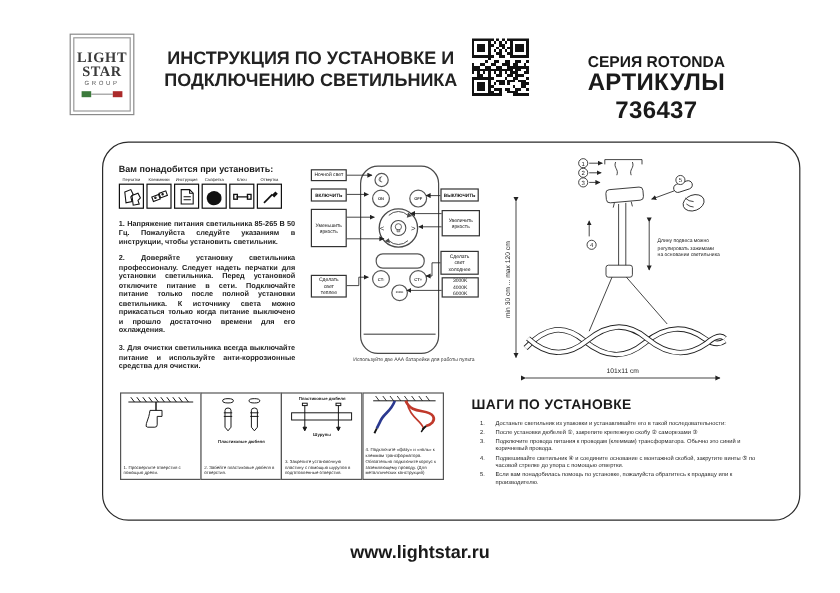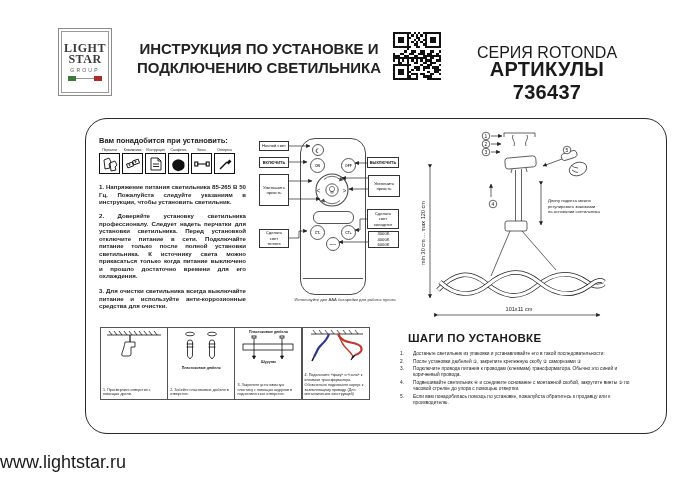--- a/index.html
+++ b/index.html
@@ -11,21 +11,21 @@
   .logo-box{border:1px solid #8a8a8a;padding:2px;background:#fff;}
   .logo-inner{border:1px solid #9a9a9a;height:100%;box-sizing:border-box;
               display:flex;flex-direction:column;align-items:center;justify-content:center;padding:3px 2px;}
   .logo-word{font-family:"Liberation Serif",serif;font-weight:700;font-size:12px;line-height:11px;color:#3a3a3a;letter-spacing:.5px;}
   .logo-group{font-size:5px;letter-spacing:2.2px;color:#555;margin-top:2px;}
   .logo-flag{display:flex;align-items:center;width:34px;margin-top:3px;}
   .logo-flag .g{width:8px;height:5px;background:#3c7a3c;}
   .logo-flag .l{flex:1;height:1px;background:#999;}
   .logo-flag .r{width:8px;height:5px;background:#ab2a2a;}
   .doc-title{font-weight:700;font-size:15px;line-height:19px;text-align:center;color:#222;}
-  .series{font-weight:400;font-size:16px;text-align:center;}
+  .series{font-weight:700;font-size:13px;text-align:center;}
   .articles{font-weight:700;font-size:20px;text-align:center;letter-spacing:.3px;}
   
   .frame{border:1.6px solid #2a2a2a;border-radius:22px;}
   
   .tools-heading{font-weight:700;font-size:7.5px;}
   .tools-row{display:flex;gap:2px;margin-top:3px;}
   .tool{width:21px;display:flex;flex-direction:column;align-items:center;}
   .tool-label{font-size:3.4px;color:#222;margin-bottom:1px;white-space:nowrap;}
   .tool-box{width:19px;height:19px;border:1px solid #111;display:flex;align-items:center;justify-content:center;background:#fff;}
   .warn{font-size:6.1px;line-height:7.5px;font-weight:700;text-align:justify;color:#222;}
@@ -44,21 +44,21 @@
   .panel{width:68px;height:73px;border:0.8px solid #555;box-sizing:border-box;background:#fff;
          display:flex;flex-direction:column;padding:2px 2px;}
   .panel + .panel{margin-left:-0.8px;}
   .panel-label{font-size:3.6px;font-weight:700;text-align:center;line-height:4.4px;}
   .panel-cap{font-size:3.7px;line-height:4.7px;margin-top:auto;color:#222;}
   
   .steps-heading{font-weight:700;font-size:11.5px;letter-spacing:.3px;}
   .step{display:flex;font-size:4.8px;line-height:6.1px;margin-bottom:1.6px;color:#222;}
   .step .n{width:13px;flex:none;}
   .step .t{flex:1;}
-  .footer-url{font-weight:400;font-size:18px;}
+  .footer-url{font-weight:700;font-size:15px;text-align:center;}
   svg text{font-family:"Liberation Sans",sans-serif;}
   .ovl{position:absolute;left:0;top:0;pointer-events:none;z-index:3;}
 </style>
 </head>
 <body>
 
 <div id="page">
 
   <div class="abs logo-box" style="left:58px;top:28px;width:48px;height:62px;">
     <div class="logo-inner">
@@ -506,21 +506,21 @@
           <path d="M34,4 C36,18 46,20 48,27" stroke="#c0392b" stroke-width="1.4"></path>
           <line x1="9" y1="27" x2="7" y2="31" stroke="#111" stroke-width="1.6"></line>
           <line x1="50" y1="25" x2="47" y2="28" stroke="#111" stroke-width="1.6"></line>
           <line x1="48" y1="27" x2="46" y2="30" stroke="#111" stroke-width="1.2"></line>
         </g>
       </svg>
       <div class="panel-cap">4. Подключите «фазу» и «ноль» к клеммам трансформатора. Обязательно подключите корпус к заземляющему проводу. (Для металлических конструкций)</div>
     </div>
   </div>
 
-  <div class="abs steps-heading" style="left:408px;top:332px;">ШАГИ ПО УСТАНОВКЕ</div>
+  <div class="abs steps-heading" style="left:393px;top:332px;">ШАГИ ПО УСТАНОВКЕ</div>
   <div class="abs" style="left:400px;top:351px;width:242px;">
     <div class="step">
         <span class="n">1.</span>
         <span class="t">Достаньте светильник из упаковки и устанавливайте его в такой последовательности:</span>
       </div>
     <div class="step">
         <span class="n">2.</span>
         <span class="t">После установки дюбелей ①, закрепите крепежную скобу ② саморезами ③</span>
       </div>
     <div class="step">

